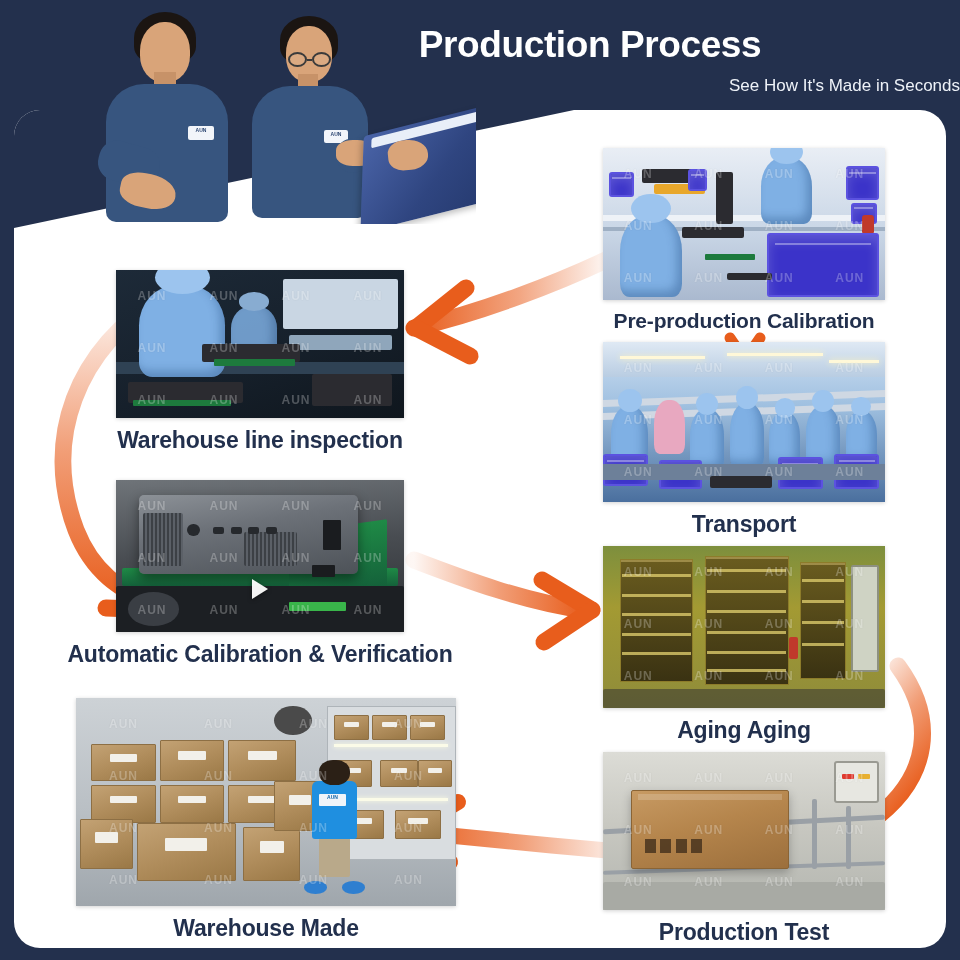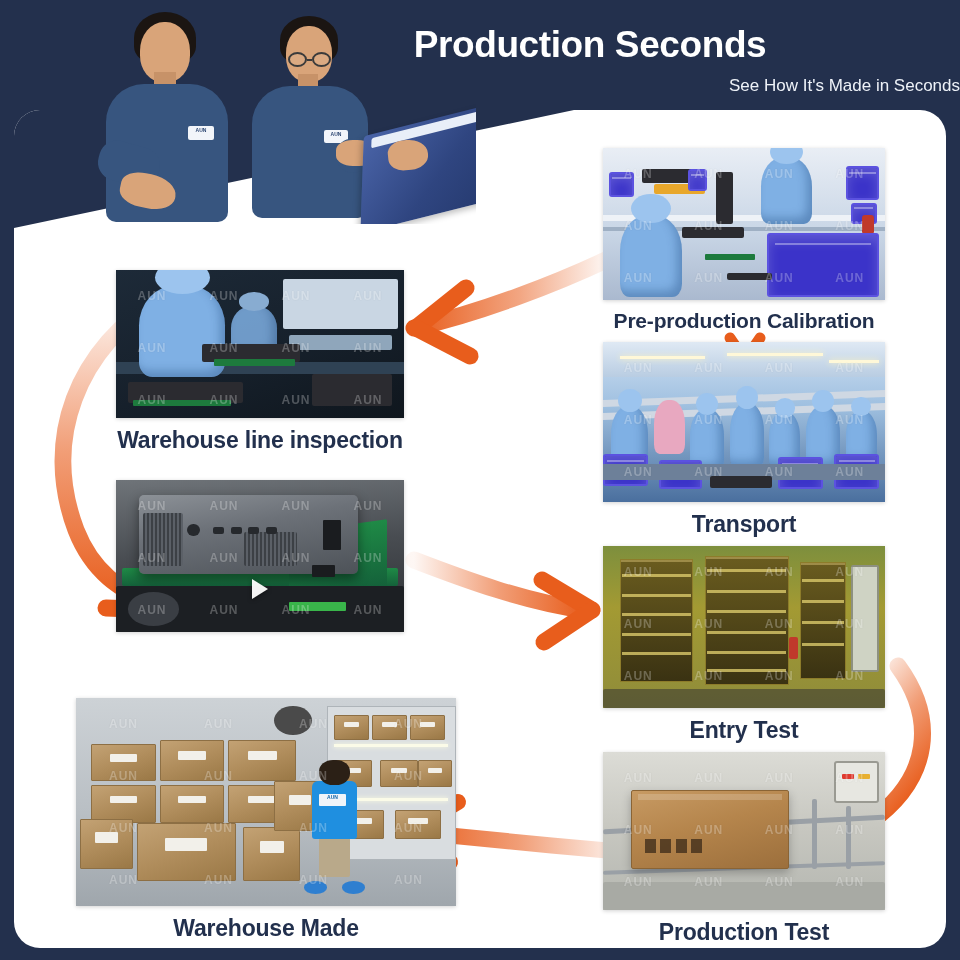--- a/index.html
+++ b/index.html
@@ -220,21 +220,21 @@
 
   
   #arrows { position:absolute; left:0; top:0; width:932px; height:838px; pointer-events:none; }
 </style>
 </head>
 <body>
 
 <div id="canvas">
 
   <div id="header-band">
-    <div id="page-title">Production Seconds</div>
+    <div id="page-title">Production Process</div>
     <div id="page-subtitle">See How It's Made in Seconds</div>
   </div>
 
   <div id="card">
     <div id="card-wedge"></div>
 
     <svg id="arrows" viewBox="0 0 932 838">
       <defs>
         <linearGradient id="gTail1" x1="1" y1="0" x2="0" y2="0">
           <stop offset="0%" stop-color="#e85d1c" stop-opacity="0.05"></stop>
@@ -420,21 +420,21 @@
           <i>AUN</i>
             <i>AUN</i>
             <i>AUN</i>
             <i>AUN</i>
           <i>AUN</i>
             <i>AUN</i>
             <i>AUN</i>
             <i>AUN</i>
         </div>
       </div>
-      <div class="step-label big">Entry Test</div>
+      <div class="step-label big">Aging Aging</div>
     </div>
 
     <div class="step" style="left:589px; top:642px; width:282px;">
       <div class="step-photo" style="height:158px;">
         <div class="sc-tr">
           <div class="rig-bar" style="left:0%; top:44%; width:100%; height:5px; transform:rotate(-3deg);"></div>
           <div class="rig-bar" style="left:0%; top:72%; width:100%; height:4px; transform:rotate(-2deg);"></div>
           <div class="rig-bar" style="left:74%; top:30%; width:5px; height:44%;"></div>
           <div class="rig-bar" style="left:86%; top:34%; width:5px; height:40%;"></div>
           <div class="ctrl-box" style="left:82%; top:6%; width:16%; height:26%;">
@@ -592,20 +592,21 @@
           <i>AUN</i>
             <i>AUN</i>
             <i>AUN</i>
             <i>AUN</i>
           <i>AUN</i>
             <i>AUN</i>
             <i>AUN</i>
             <i>AUN</i>
         </div>
       </div>
+      <div class="step-label big" style="margin-left:-62px; margin-right:-62px;">Automatic Calibration &amp; Verification</div>
     </div>
 
     <div class="step" style="left:102px; top:160px; width:288px;">
       <div class="step-photo" style="height:148px;">
         <div class="sc-prod">
           <div class="screen" style="left:58%; top:6%; width:40%; height:34%;"></div>
           <div class="screen2" style="left:60%; top:44%; width:36%; height:10%;"></div>
           <div class="tablebar" style="left:0%; top:62%; width:100%; height:8%;"></div>
           <div class="worker-blue" style="left:8%; top:10%; width:30%; height:62%;"></div>
           <div class="worker-blue" style="left:40%; top:24%; width:16%; height:34%; opacity:.85;"></div>

